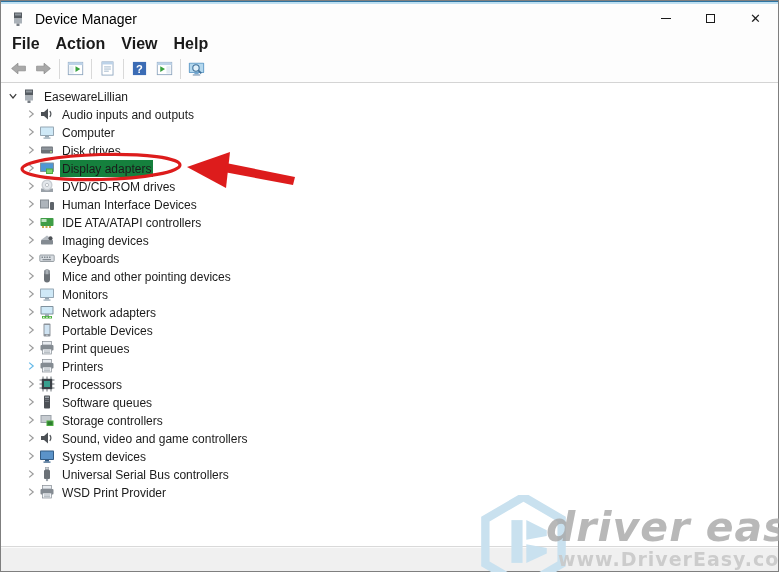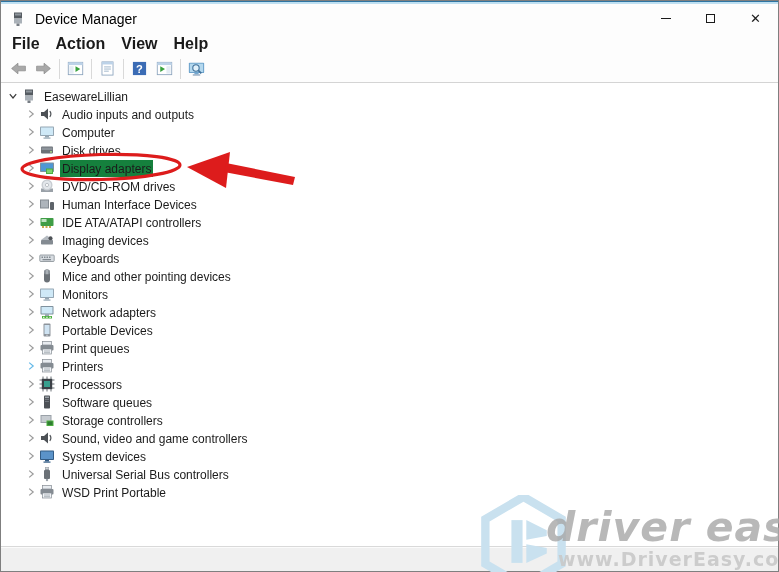--- a/index.html
+++ b/index.html
@@ -520,21 +520,21 @@
         </span>
         <span class="ticon">
           <svg viewBox="0 0 16 16">
             <rect x="3.5" y="1.5" width="9" height="3.5" fill="#e8ecf0" stroke="#848b92" stroke-width="0.7"></rect>
             <rect x="1.5" y="5" width="13" height="5.5" rx="1" fill="#848b92"></rect>
             <rect x="3.5" y="9" width="9" height="5" fill="#f2f5f8" stroke="#848b92" stroke-width="0.7"></rect>
             <line x1="5" y1="11" x2="11" y2="11" stroke="#9aa1a8" stroke-width="0.8"></line>
             <line x1="5" y1="12.7" x2="11" y2="12.7" stroke="#9aa1a8" stroke-width="0.8"></line>
           </svg>
         </span>
-        <span class="tlabel">WSD Print Portable</span>
+        <span class="tlabel">WSD Print Provider</span>
       </div>
     </div>
 
   <div class="statusbar"></div>
 </div>
 
 <div class="watermark">
   <span class="wm-logo">
     <svg viewBox="0 0 100 100">
       <polygon points="50,2 91,26 91,74 50,98 9,74 9,26" fill="none" stroke="#c9e1ef" stroke-width="9"></polygon>

